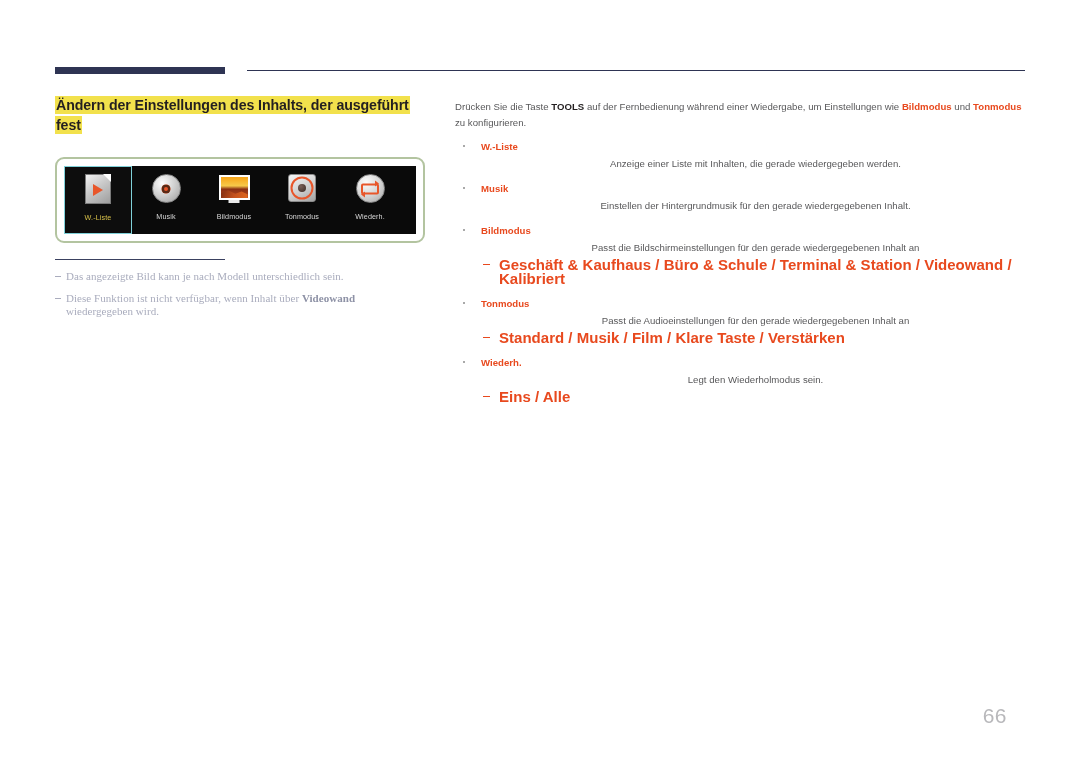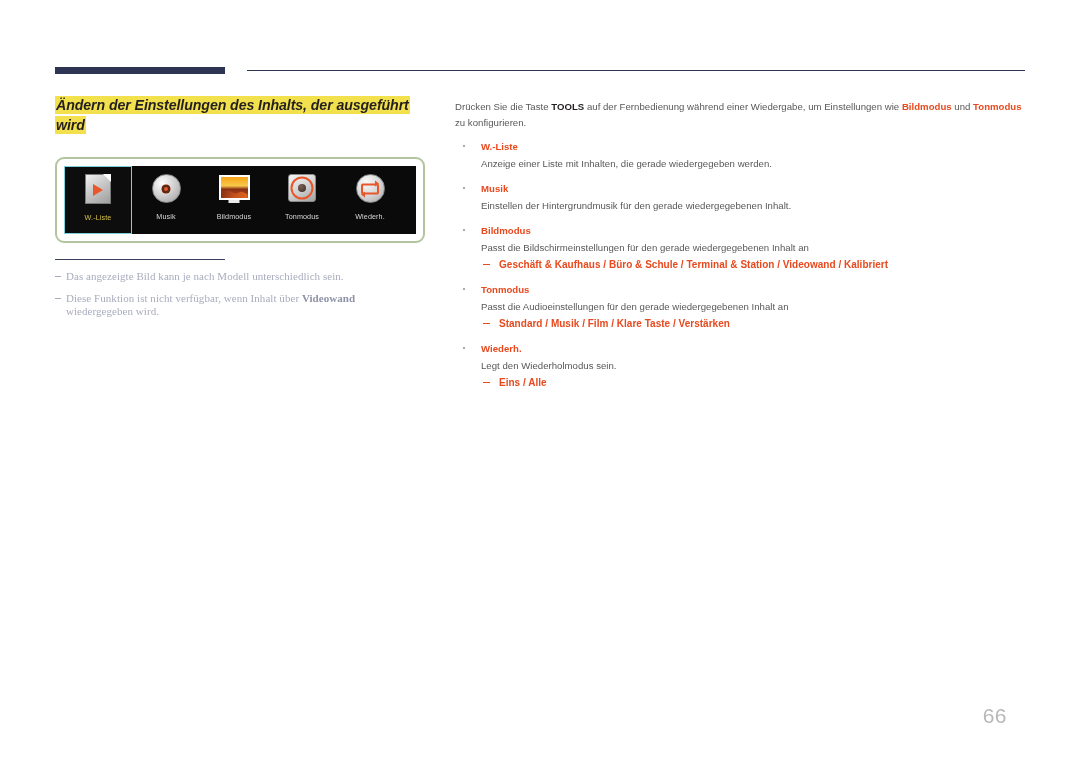--- a/index.html
+++ b/index.html
@@ -58,21 +58,20 @@
     width: 575px;
   }
 
   
   .page-title {
     font-size: 14.2px;
     font-weight: bold;
     line-height: 20px;
     color: #231f20;
     letter-spacing: -0.1px;
-    font-style: italic;
   }
   .page-title .hl {
     background: #f2e14c;
     box-decoration-break: clone;
     -webkit-box-decoration-break: clone;
     padding: 1px 1px;
   }
 
   
   .figure {
@@ -313,35 +312,36 @@
     font-weight: bold;
     color: #e8491e;
     letter-spacing: 0.02px;
   }
   .li-desc {
     font-size: 9.6px;
     line-height: 14px;
     color: #58585a;
     margin-top: 3px;
     letter-spacing: 0.02px;
+    text-align: center;
   }
 
   .sub {
     position: relative;
     padding-left: 18px;
     margin-top: 3px;
   }
   .sub .sdash {
     position: absolute;
     left: 2px; top: 6px;
     width: 6.5px; height: 1.4px;
     background: #e8491e;
   }
   .sub-text {
-    font-size: 10px;
+    font-size: 15px;
     line-height: 14px;
     color: #6d6e70;
     letter-spacing: 0.02px;
   }
   .sub-text b { color: #e8491e; font-weight: bold; }
 
   .gap { height: 11px; }
 
   
   .pageno {
@@ -358,21 +358,21 @@
 
 <div class="page">
 
   <div class="header-rules">
     <div class="rule-thick"></div>
     <div class="rule-thin"></div>
   </div>
 
   <div class="col-left">
 
-    <h1 class="page-title"><span class="hl">Ändern der Einstellungen des Inhalts, der ausgeführt</span><br><span class="hl">wird</span></h1>
+    <h1 class="page-title"><span class="hl">Ändern der Einstellungen des Inhalts, der ausgeführt</span><br><span class="hl">fest</span></h1>
 
     <div class="figure">
       <div class="tvbar">
 
         <div class="tvitem selected">
           <div class="tvicon">
             <div class="ico-file">
                 <span class="tri"></span>
               </div>
           </div>

